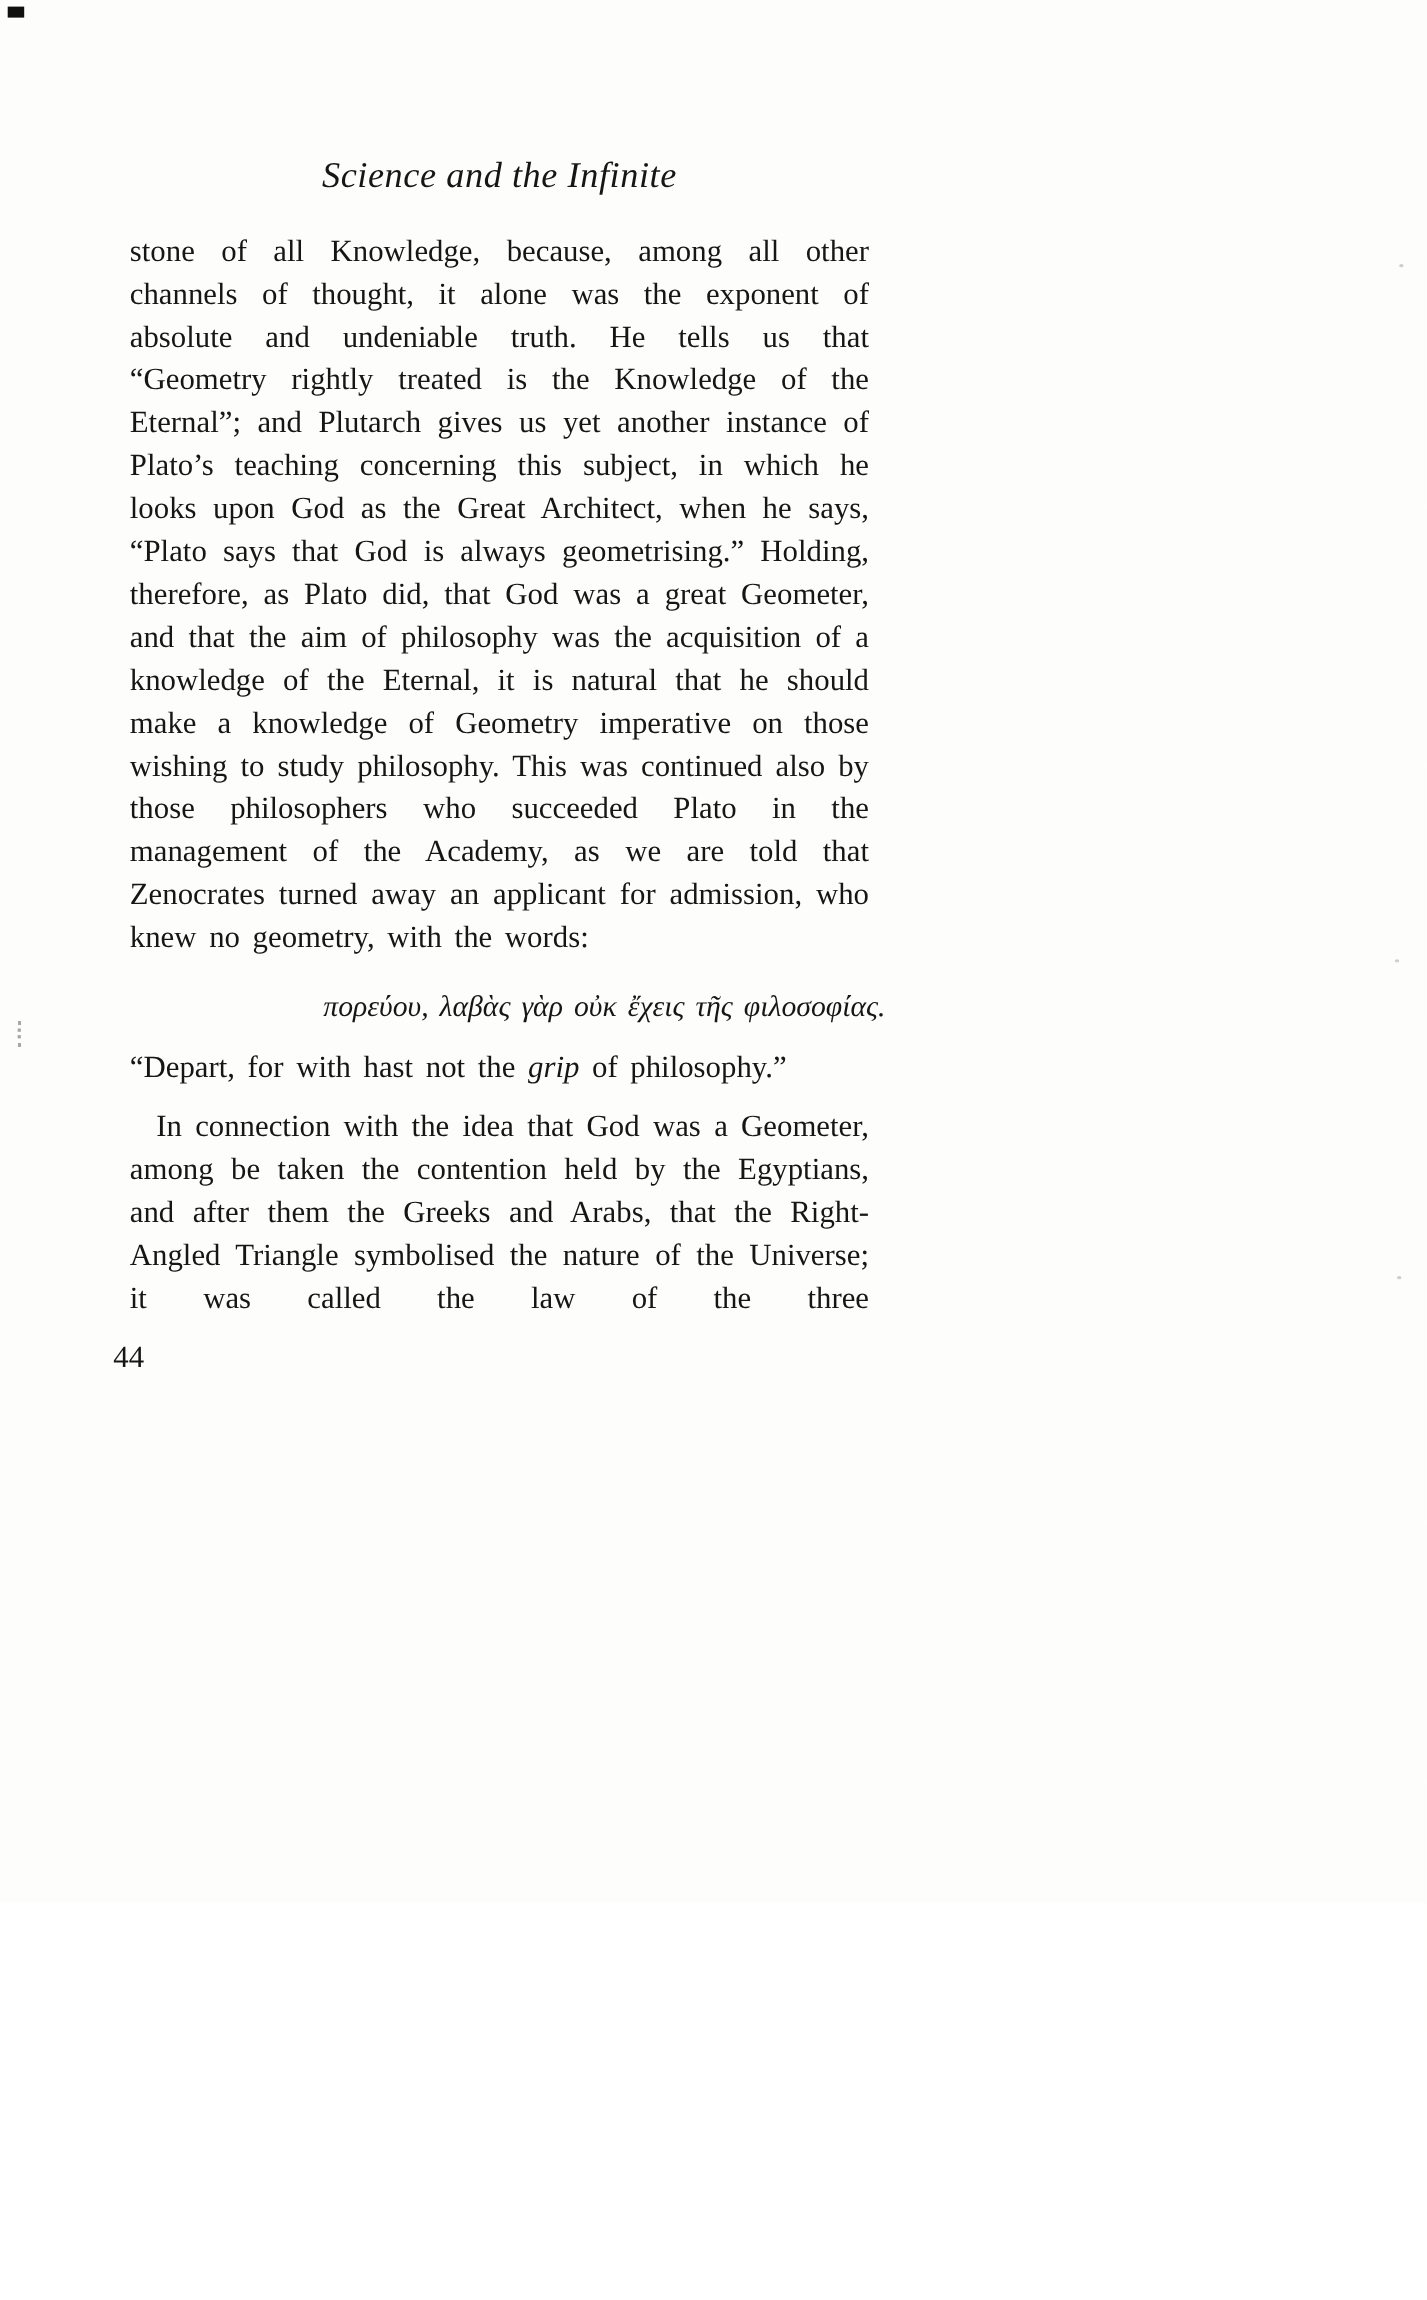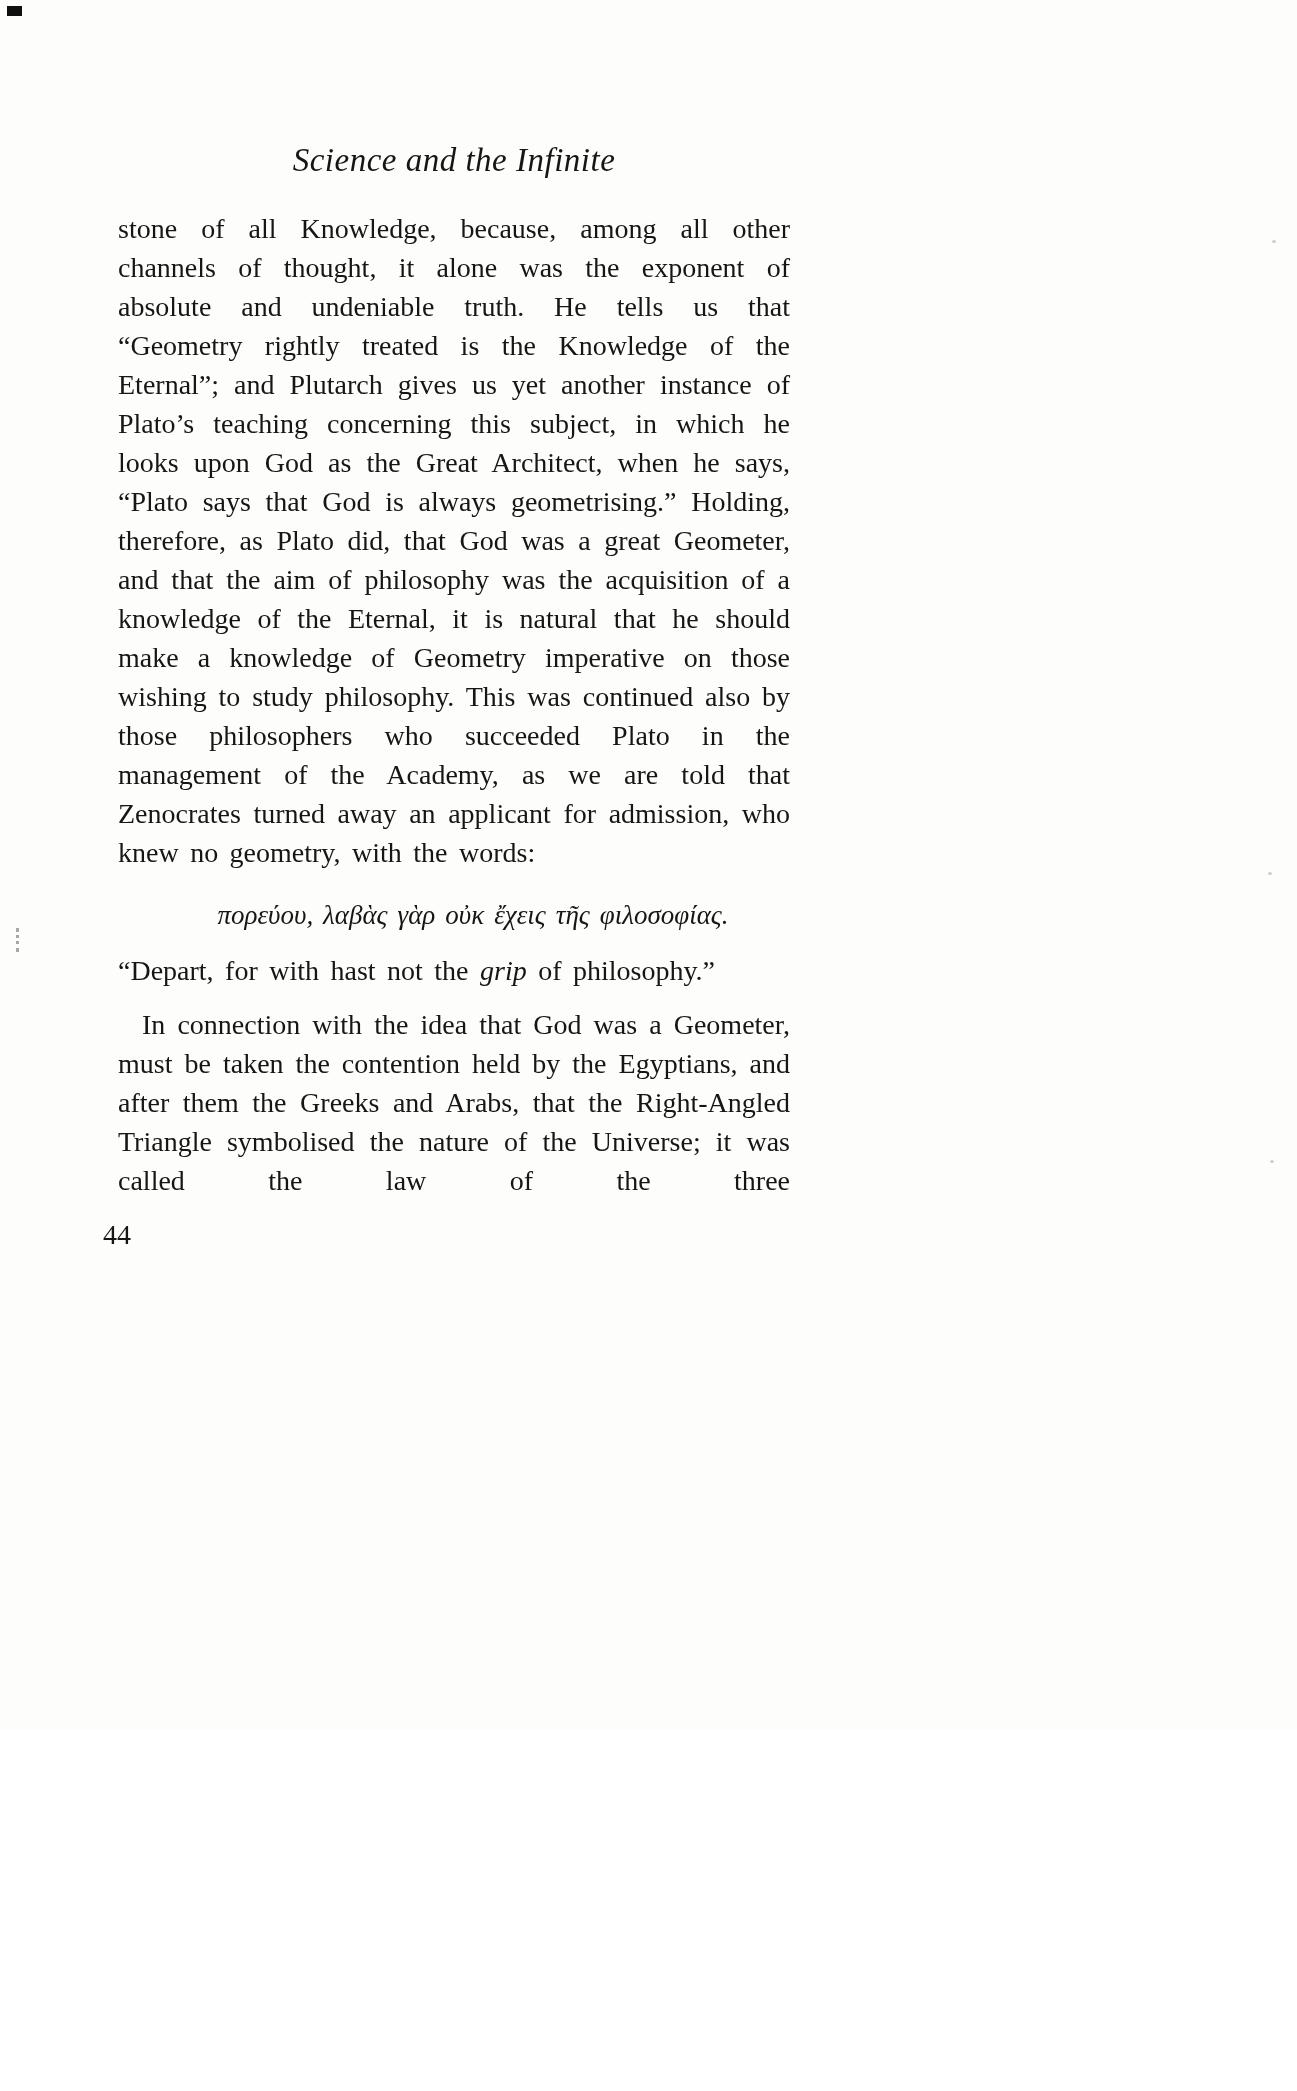--- a/index.html
+++ b/index.html
@@ -69,21 +69,21 @@
     }
     .para.indent {
       text-indent: 24px;
     }
     .greek {
       font-style: italic;
       font-size: 27px;
       line-height: 39px;
       margin: 24px 0 16px 38px;
       word-spacing: 0.12em;
-      text-align: center;
+      text-align: right;
     }
     .page-number {
       font-size: 28px;
       line-height: 39px;
       text-align: left;
       margin-top: 4px;
     }
     em.inline-italic {
       font-style: italic;
     }
@@ -102,19 +102,19 @@
   <div class="text-block">
 
     <h1 class="title">Science and the Infinite</h1>
 
     <p class="para">stone of all Knowledge, because, among all other channels of thought, it alone was the exponent of absolute and undeniable truth. He tells us that “Geometry rightly treated is the Knowledge of the Eternal”; and Plutarch gives us yet another instance of Plato’s teaching concerning this subject, in which he looks upon God as the Great Architect, when he says, “Plato says that God is always geometrising.” Holding, therefore, as Plato did, that God was a great Geometer, and that the aim of philosophy was the acquisition of a knowledge of the Eternal, it is natural that he should make a knowledge of Geometry imperative on those wishing to study philosophy. This was continued also by those philosophers who succeeded Plato in the management of the Academy, as we are told that Zenocrates turned away an applicant for admission, who knew no geometry, with the words:</p>
 
     <p class="greek">πορεύου, λαβὰς γὰρ οὐκ ἔχεις τῆς φιλοσοφίας.</p>
 
     <p class="para"><span>“Depart, for with hast not the </span><em class="inline-italic">grip</em><span> of philosophy.”</span></p>
 
-    <p class="para indent continues">In connection with the idea that God was a Geometer, must be taken the contention held by the Egyptians, and after them the Greeks and Arabs, that the Right-Angled Triangle symbolised the nature of the Universe; it was called the law of the three</p>
+    <p class="para indent continues">In connection with the idea that God was a Geometer, among be taken the contention held by the Egyptians, and after them the Greeks and Arabs, that the Right-Angled Triangle symbolised the nature of the Universe; it was called the law of the three</p>
 
     <div class="page-number">44</div>
 
   </div>
 
 </div>
 
 </body></html>

